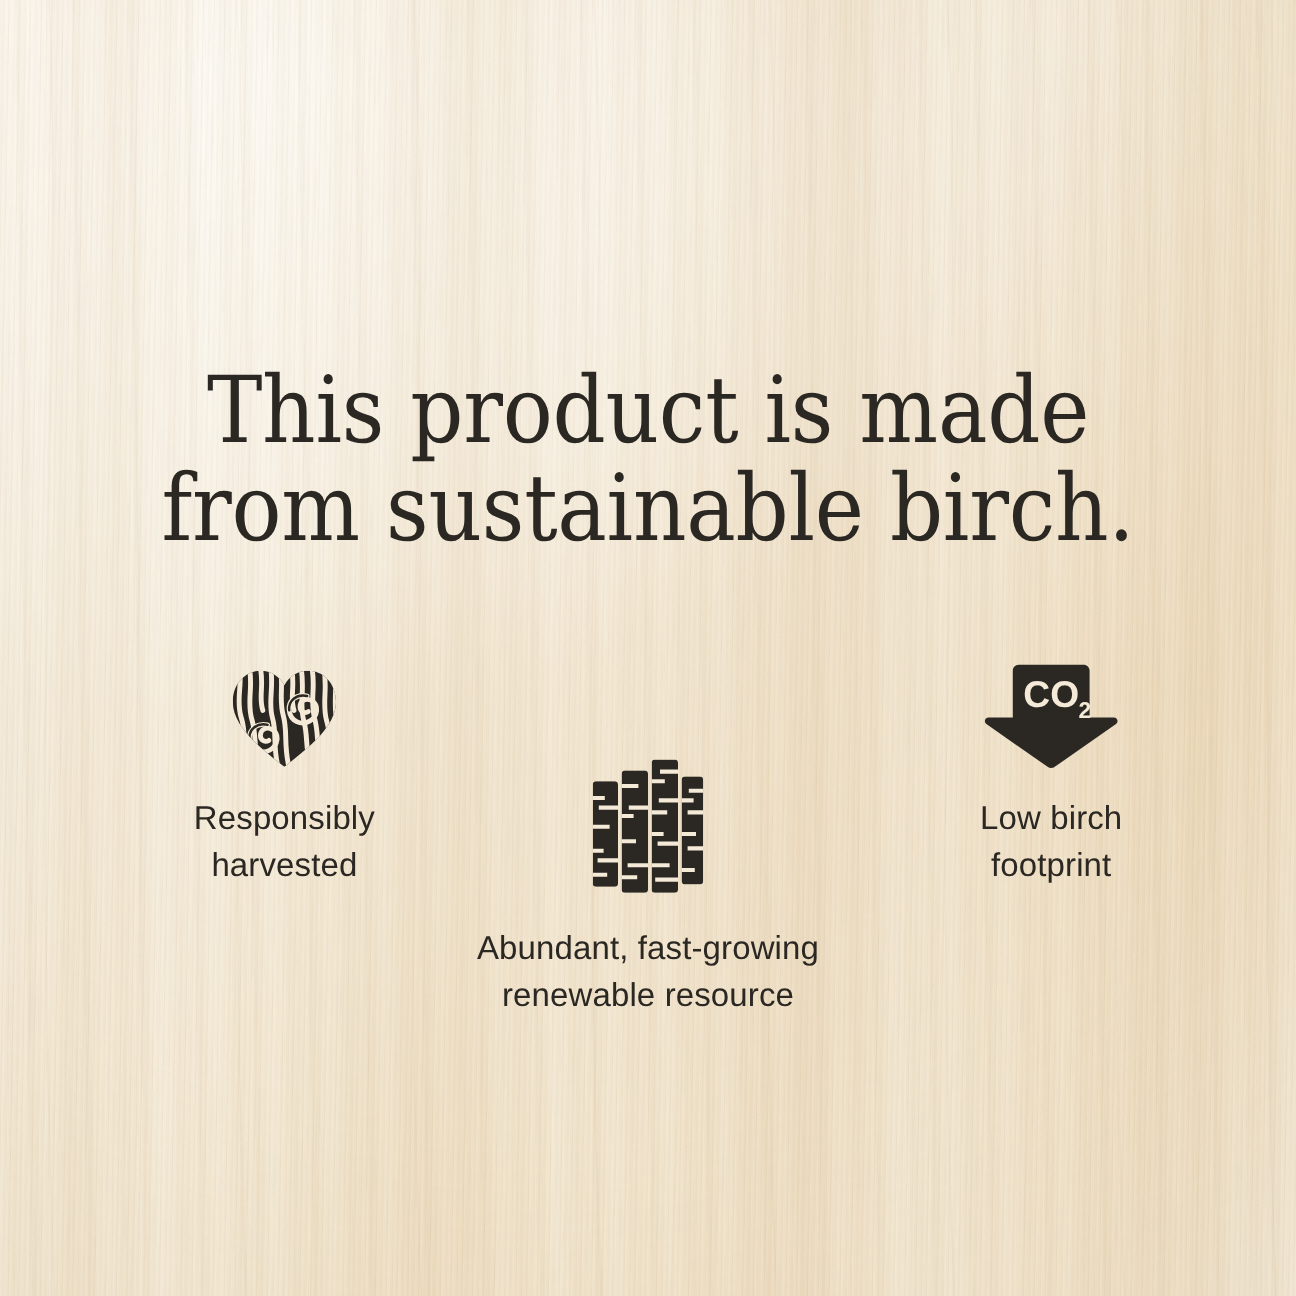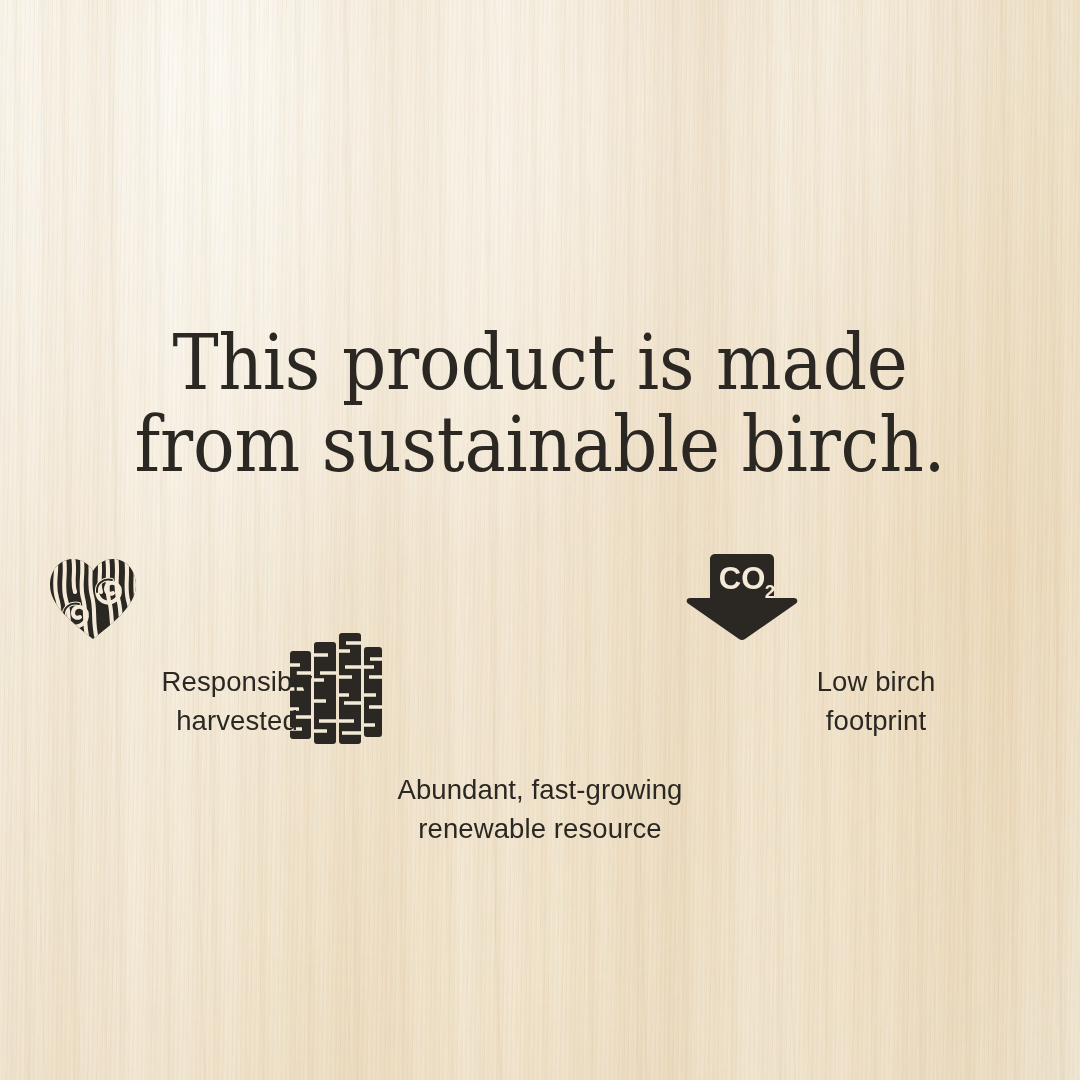--- a/index.html
+++ b/index.html
@@ -96,40 +96,40 @@
   
   .content {
     position: absolute;
     inset: 0;
   }
 
   .headline {
     position: absolute;
     left: 0;
     right: 0;
-    top: 270px;
+    top: 250px;
     text-align: center;
     color: #2b2823;
     font-family: "DejaVu Serif Condensed", "Liberation Serif", "DejaVu Serif", serif;
     font-size: 77px;
     line-height: 82px;
     letter-spacing: -0.2px;
     font-weight: 400;
     white-space: pre-line;
   }
 
   .feature {
     position: absolute;
     text-align: center;
     color: #2b2823;
   }
   .feature .icon-wrap {
     display: flex;
     align-items: flex-end;
-    justify-content: flex-start;
+    justify-content: center;
   }
   .feature .caption {
     font-family: "Liberation Sans Narrow", "Liberation Sans", sans-serif;
     font-size: 27.5px;
     line-height: 39px;
     color: #2b2823;
     white-space: pre-line;
     letter-spacing: 0.1px;
   }
 

